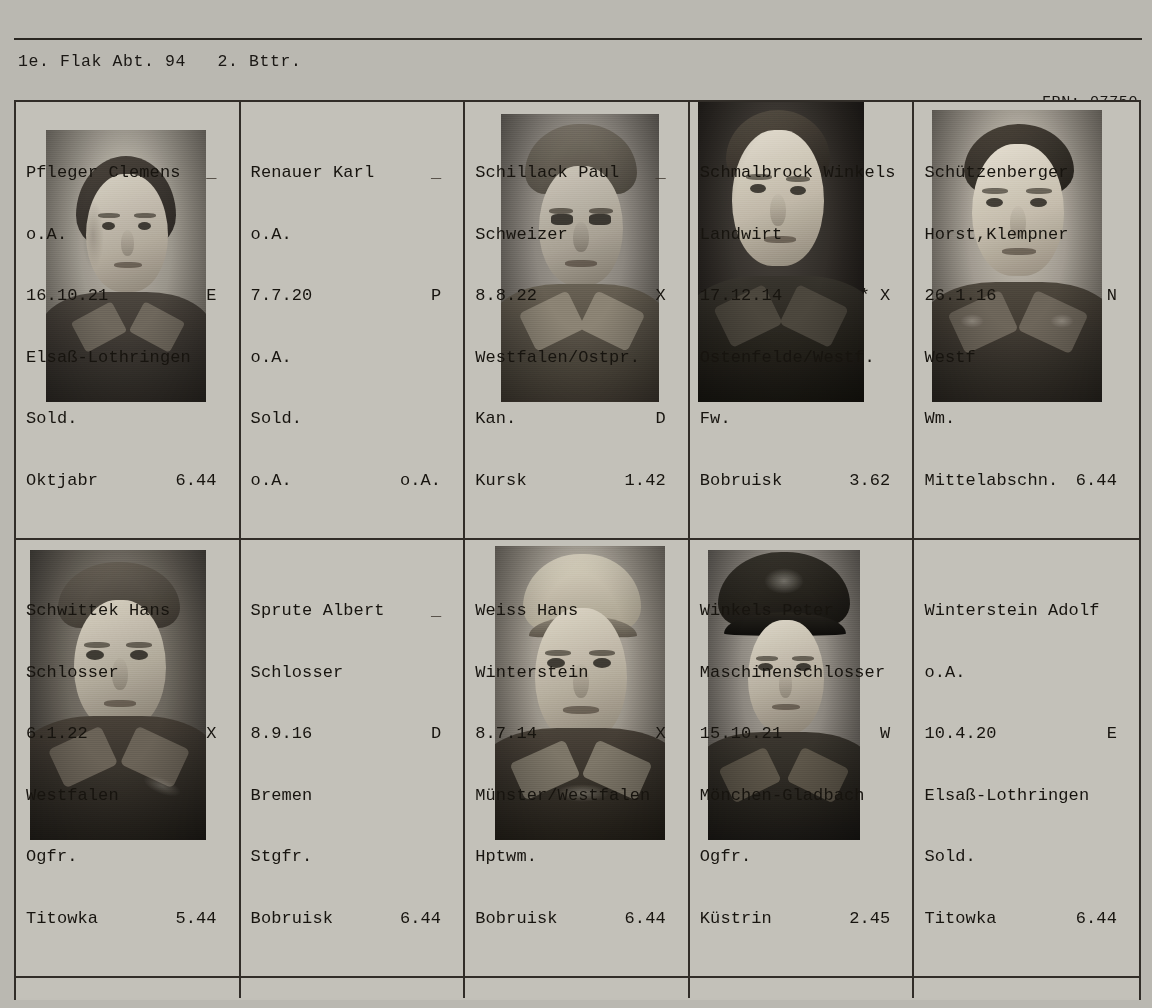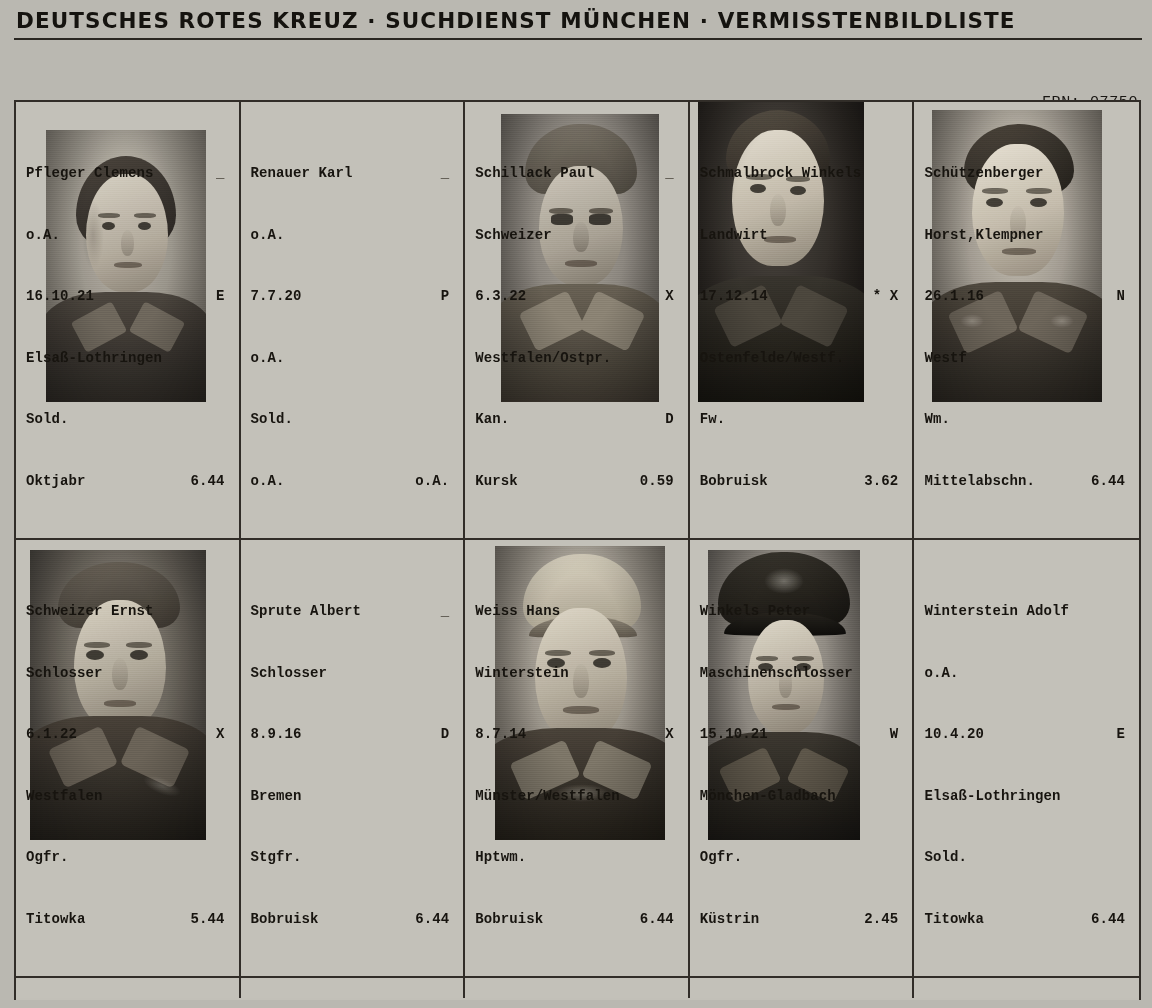--- a/index.html
+++ b/index.html
@@ -192,55 +192,52 @@
   .ph-vign {
     position: absolute; inset: 0;
     background: radial-gradient(ellipse at 50% 42%, rgba(0,0,0,0) 40%, rgba(0,0,0,.38) 100%);
   }
 
   .caption {
     position: absolute;
     left: 0;
     bottom: 6px;
     width: 100%;
-    padding: 0 4px 0 10px;
+    padding: 0 12px 0 10px;
     box-sizing: border-box;
     font-family: "Liberation Mono", monospace;
-    font-size: 14px;
+    font-size: 17px;
     line-height: 20.5px;
     letter-spacing: 0.1px;
     color: #17140f;
     white-space: pre;
-    font-weight: bold;
   }
   .cap-line {
     display: flex;
     justify-content: space-between;
     padding-right: 10px;
     white-space: pre;
   }
   .cap-line .left { white-space: pre; }
   .cap-line .right { white-space: pre; }
   .cap-line.single { display: block; }
 
   .dash {
     color: #3b352c;
   }
 </style>
 </head>
 <body>
 
 <div class="page">
 
-  <div class="masthead">
-    <div class="masthead-title">DEUTSCHES ROTES KREUZ · SUCHDIENST MÜNCHEN · VERMISSTENBILDLISTE</div>
-  </div>
   <div class="masthead-rule"></div>
 
   <div class="subhead">
+    <div class="unit">1e. Flak Abt. 94   2. Bttr.</div>
     <div class="fpn">FPN: 07750</div>
   </div>
 
   <div class="sheet">
 
     <div class="row row-1">
 
       <div class="cell">
         <div class="photo-area">
           <div class="photo" style="left:30px; width:160px; height:272px; background:linear-gradient(170deg,#9e998f 0%,#8b857b 55%,#706b62 100%);">
@@ -302,24 +299,24 @@
               <div class="ph-collarL" style="left:24px; bottom:60px; width:54px; height:42px; background:#8b8374; transform:rotate(-26deg); border-radius:5px;"></div>
               <div class="ph-collarR" style="left:84px; bottom:60px; width:54px; height:42px; background:#8b8374; transform:rotate(26deg); border-radius:5px;"></div>
               <div class="ph-grain"></div>
               <div class="ph-vign"></div>
             </div>
           </div>
         </div>
         <div class="caption">
           <div class="cap-line"><span class="left">Schillack Paul</span><span class="right dash">_</span></div>
           <div class="cap-line single">Schweizer</div>
-          <div class="cap-line"><span class="left">6.3.22</span><span class="right">X</span></div>
+          <div class="cap-line"><span class="left">8.8.22</span><span class="right">X</span></div>
           <div class="cap-line single">Westfalen/Ostpr.</div>
           <div class="cap-line"><span class="left">Kan.</span><span class="right">D</span></div>
-          <div class="cap-line"><span class="left">Kursk</span><span class="right">0.59</span></div>
+          <div class="cap-line"><span class="left">Kursk</span><span class="right">1.42</span></div>
         </div>
       </div>
 
       <div class="cell">
         <div class="photo-area">
           <div class="photo" style="left:8px; width:166px; height:300px; background:linear-gradient(170deg,#3c3833,#1d1a17);">
             <div class="face">
               <div class="ph-bg" style="background:radial-gradient(ellipse at 45% 30%, #4e4942 0%, #2a2622 60%, #141211 100%);"></div>
               <div class="ph-hair" style="left:28px; top:8px; width:104px; height:80px; background:linear-gradient(160deg,#5b5348,#24201b);"></div>
               <div class="ph-head" style="left:34px; top:28px; width:92px; height:136px; background:linear-gradient(160deg,#e3ddcf 0%,#c0b8a8 55%,#8e8678 100%);"></div>
@@ -399,21 +396,21 @@
               <div class="ph-body" style="left:-12px; width:200px; height:124px; background:linear-gradient(175deg,#4a433a 0%,#221f1a 100%);"></div>
               <div class="ph-collarL" style="left:24px; bottom:62px; width:58px; height:42px; background:#6a6257; transform:rotate(-25deg); border-radius:5px;"></div>
               <div class="ph-collarR" style="left:96px; bottom:62px; width:58px; height:42px; background:#6a6257; transform:rotate(25deg); border-radius:5px;"></div>
               <div class="ph-shadow" style="left:112px; bottom:46px; width:40px; height:16px; background:radial-gradient(ellipse,rgba(200,196,184,.8),rgba(0,0,0,0) 70%); transform:rotate(22deg);"></div>
               <div class="ph-grain"></div>
               <div class="ph-vign"></div>
             </div>
           </div>
         </div>
         <div class="caption">
-          <div class="cap-line single">Schweizer Ernst</div>
+          <div class="cap-line single">Schwittek Hans</div>
           <div class="cap-line single">Schlosser</div>
           <div class="cap-line"><span class="left">6.1.22</span><span class="right">X</span></div>
           <div class="cap-line single">Westfalen</div>
           <div class="cap-line single">Ogfr.</div>
           <div class="cap-line"><span class="left">Titowka</span><span class="right">5.44</span></div>
         </div>
       </div>
 
       <div class="cell">
         <div class="photo-area"></div>

